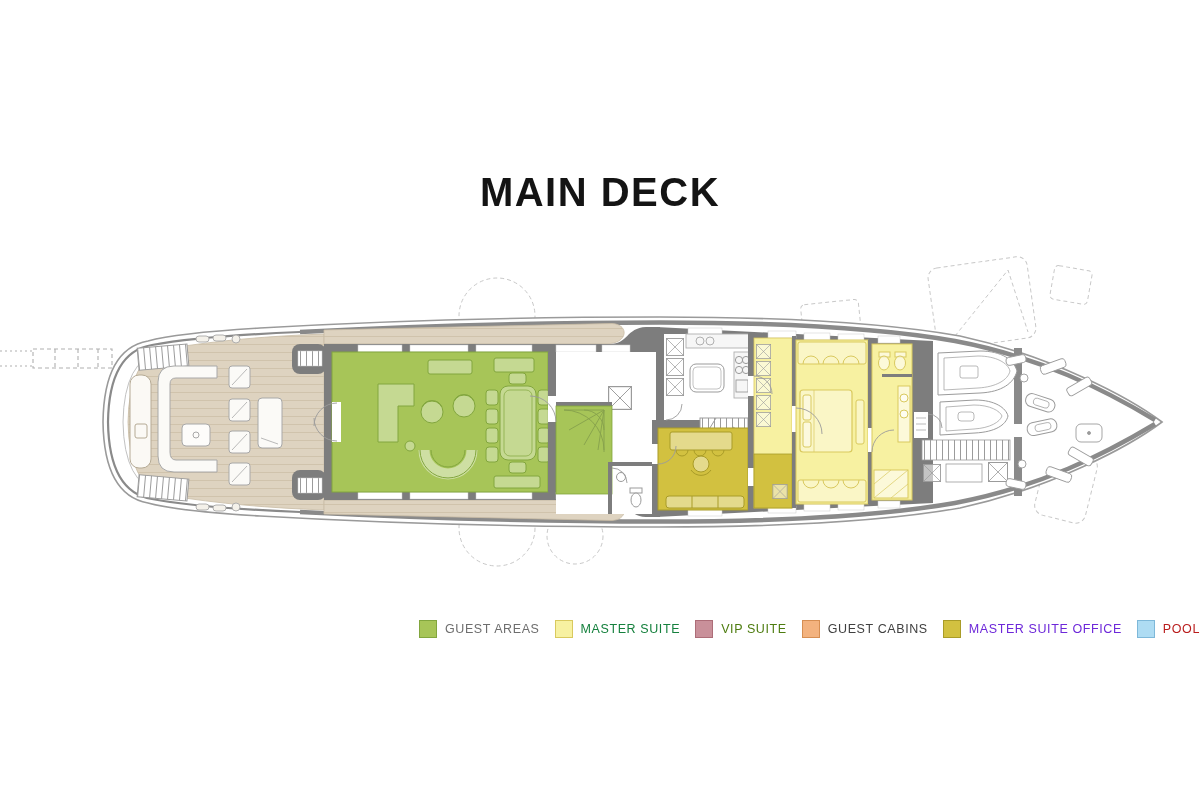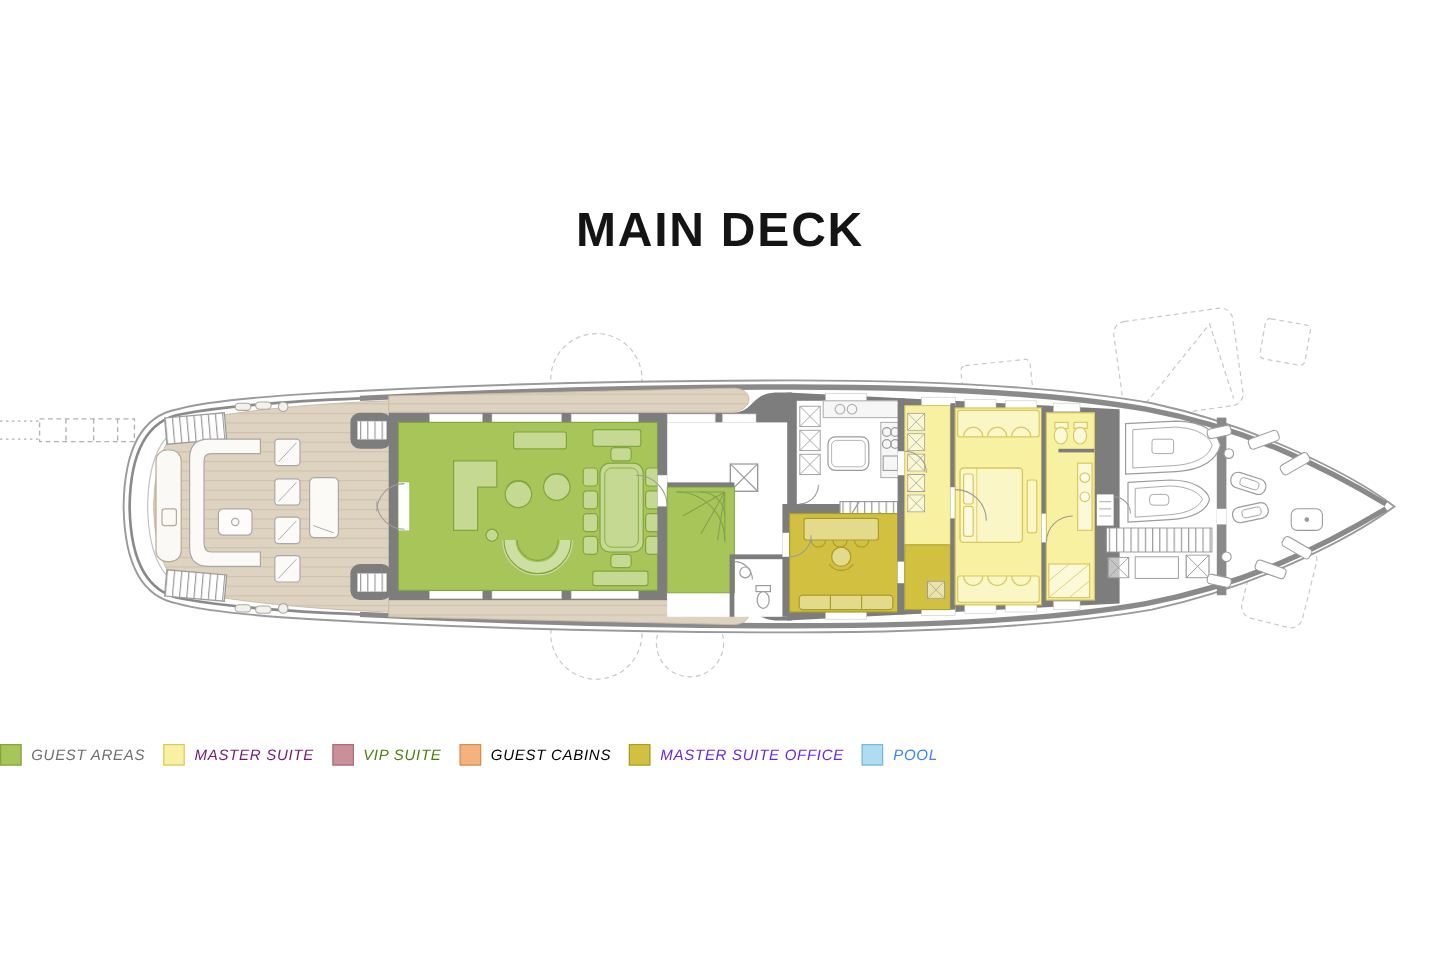--- a/index.html
+++ b/index.html
@@ -1,19 +1,19 @@
 <!DOCTYPE html>
 <html style="--c-background: #ffffff; --c-title-color: #141414; --c-deck-teak: #ded3c0; --c-deck-plank-line: #d0c3ac; --c-walls: #7d7d7d; --c-bulwark: #8a8a8a; --c-hull-line: #9a9a9a; --c-furniture-line: #9b9b9b; --c-dashed-guide: #c8c8c8; --c-guest-areas: #a7c558; --c-guest-areas-border: #82a63e; --c-master-suite: #f7f1a1; --c-master-suite-border: #d9c95e; --c-vip-suite: #c9909a; --c-vip-suite-border: #ad6d78; --c-guest-cabins: #f3b27e; --c-guest-cabins-border: #d68e52; --c-master-suite-office: #d2c140; --c-master-suite-office-border: #a99c28; --c-pool: #aedcf3; --c-pool-border: #7eb8d9;"><head>
 <meta charset="utf-8">
 <style>
   html,body{margin:0;padding:0;background:#fff;}
   .stage{position:relative;width:1200px;height:799px;background:var(--c-background,#fff);overflow:hidden;font-family:"Liberation Sans",sans-serif;}
   .deck-title{position:absolute;top:170px;left:0;width:100%;text-align:center;font-size:40px;font-weight:800;letter-spacing:1.5px;color:var(--c-title-color,#141414);}
   .plan-svg{position:absolute;left:0;top:0;}
-  .legend{position:absolute;top:620px;left:0;right:0;display:flex;justify-content:flex-start;align-items:center;gap:15px;font-style:italic;}
+  .legend{position:absolute;top:620px;left:0;right:0;display:flex;justify-content:flex-end;align-items:center;gap:15px;}
   .legend-item{display:flex;align-items:center;gap:8px;}
   .swatch{width:18px;height:18px;box-sizing:border-box;flex:0 0 auto;}
   .legend-label{font-size:12.5px;letter-spacing:0.6px;color:#6e6e6e;white-space:nowrap;}
 </style>
 </head>
 <body>
 
 <div class="stage">
 
   <div class="deck-title">MAIN DECK</div>
@@ -346,37 +346,37 @@
 
   <div class="legend">
 
       <div class="legend-item">
         <span class="swatch" style="background: rgb(167, 197, 88); border: 1px solid rgb(130, 166, 62);"></span>
         <span class="legend-label" style="color: rgb(110, 110, 110);">GUEST AREAS</span>
       </div>
 
       <div class="legend-item">
         <span class="swatch" style="background: rgb(247, 241, 161); border: 1px solid rgb(217, 201, 94);"></span>
-        <span class="legend-label" style="color: #701a75;">MASTER SUITE</span>
+        <span class="legend-label" style="color: #15803d;">MASTER SUITE</span>
       </div>
 
       <div class="legend-item">
         <span class="swatch" style="background: rgb(201, 144, 154); border: 1px solid rgb(173, 109, 120);"></span>
         <span class="legend-label" style="color: #4d7c0f;">VIP SUITE</span>
       </div>
 
       <div class="legend-item">
         <span class="swatch" style="background: rgb(243, 178, 126); border: 1px solid rgb(214, 142, 82);"></span>
-        <span class="legend-label" style="color: #000000;">GUEST CABINS</span>
+        <span class="legend-label" style="color: #404040;">GUEST CABINS</span>
       </div>
 
       <div class="legend-item">
         <span class="swatch" style="background: rgb(210, 193, 64); border: 1px solid rgb(169, 156, 40);"></span>
         <span class="legend-label" style="color: #6d28d9;">MASTER SUITE OFFICE</span>
       </div>
 
       <div class="legend-item">
         <span class="swatch" style="background: rgb(174, 220, 243); border: 1px solid rgb(126, 184, 217);"></span>
-        <span class="legend-label" style="color: #3b82f6;">POOL</span>
+        <span class="legend-label" style="color: #b91c1c;">POOL</span>
       </div>
     </div>
 
 </div>
 
 </body></html>

